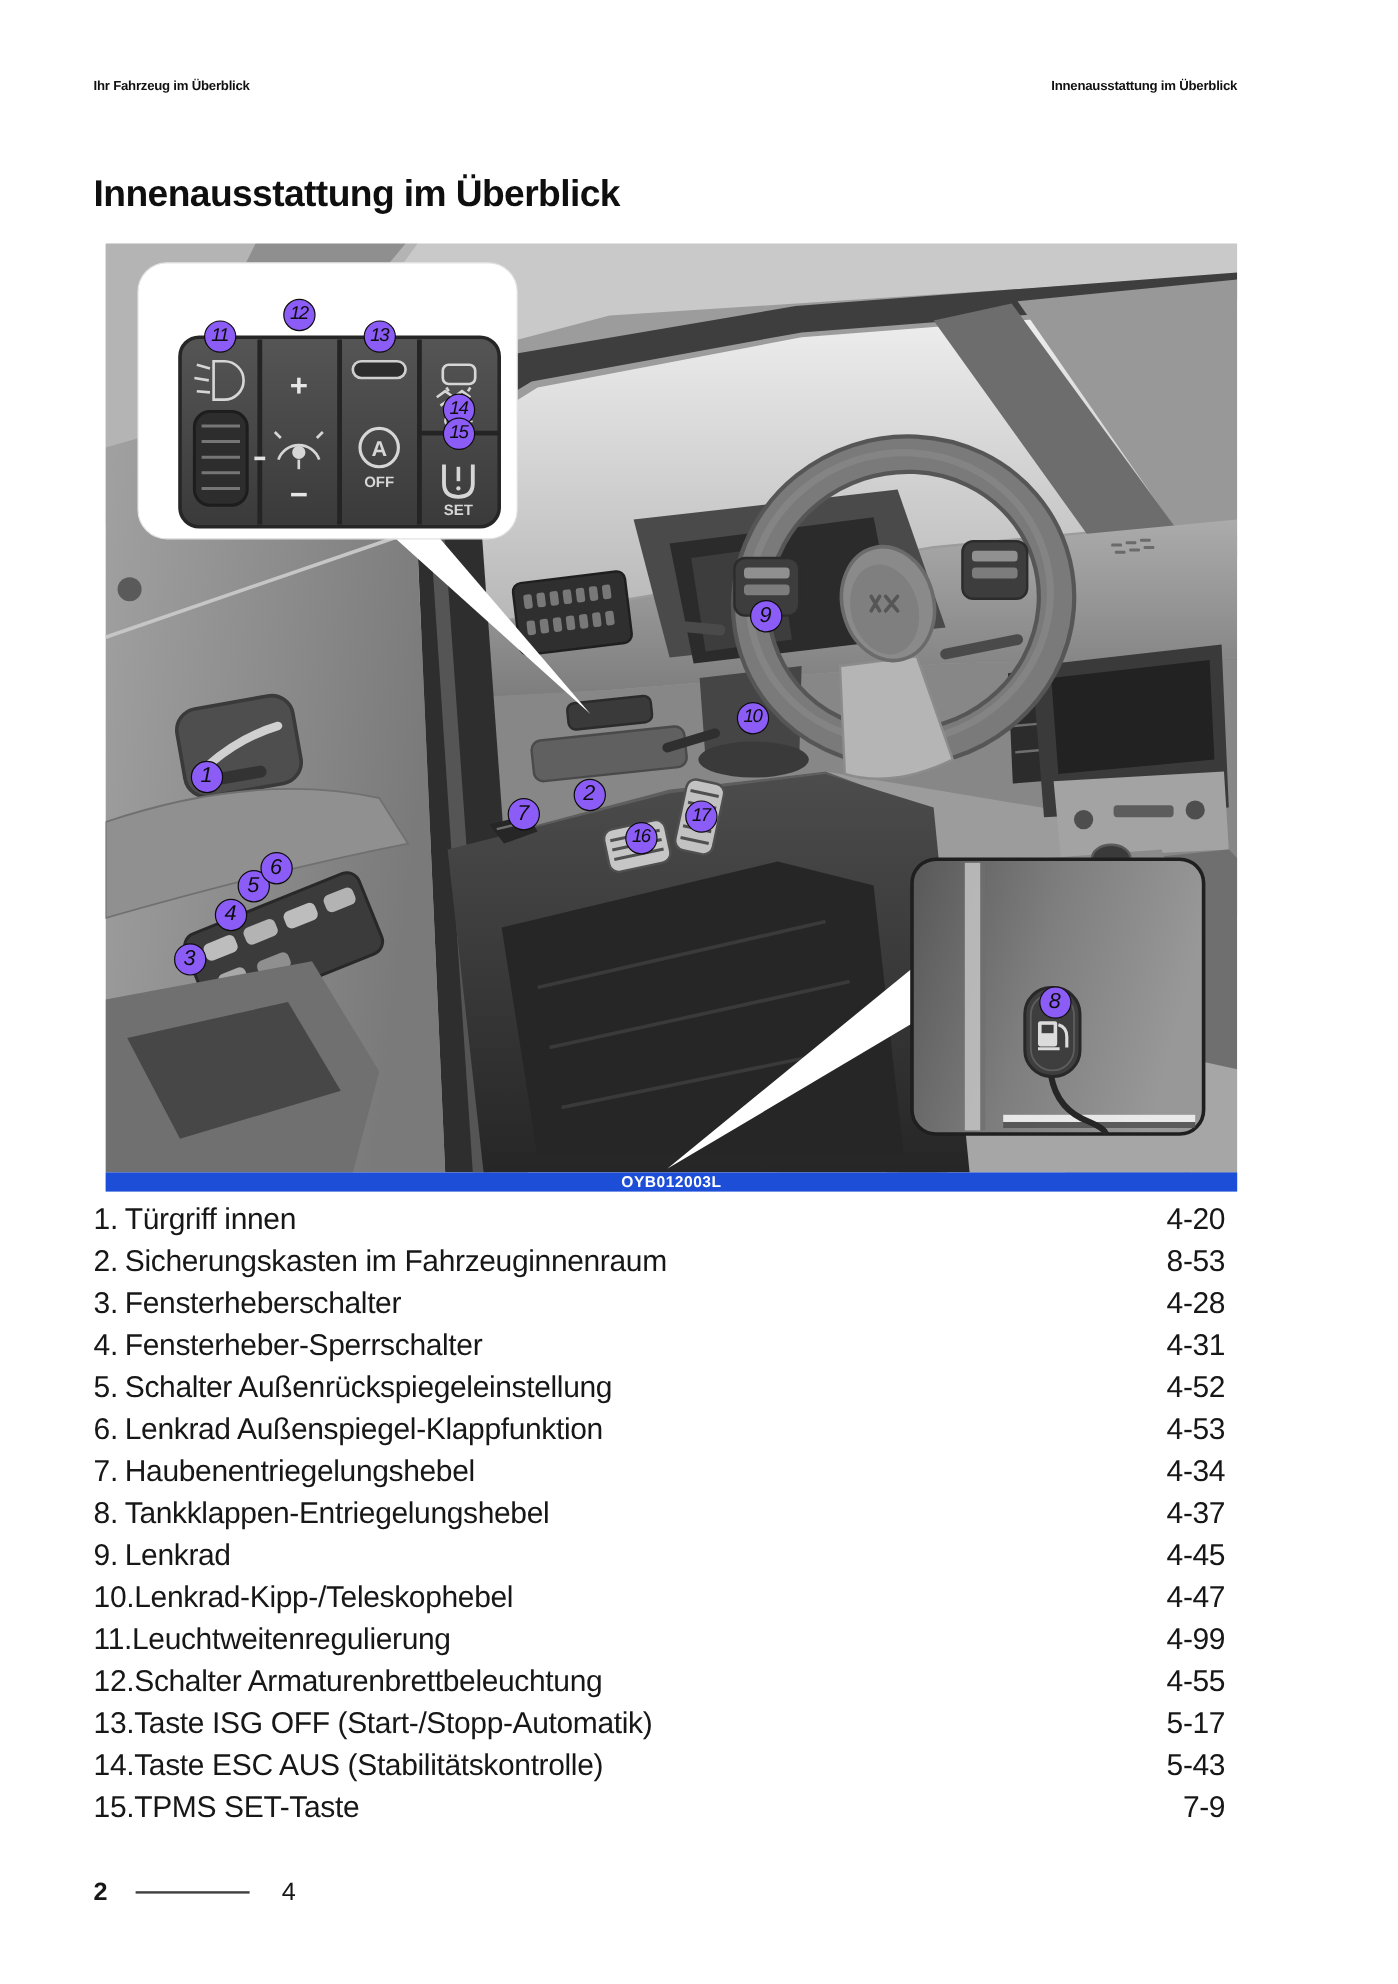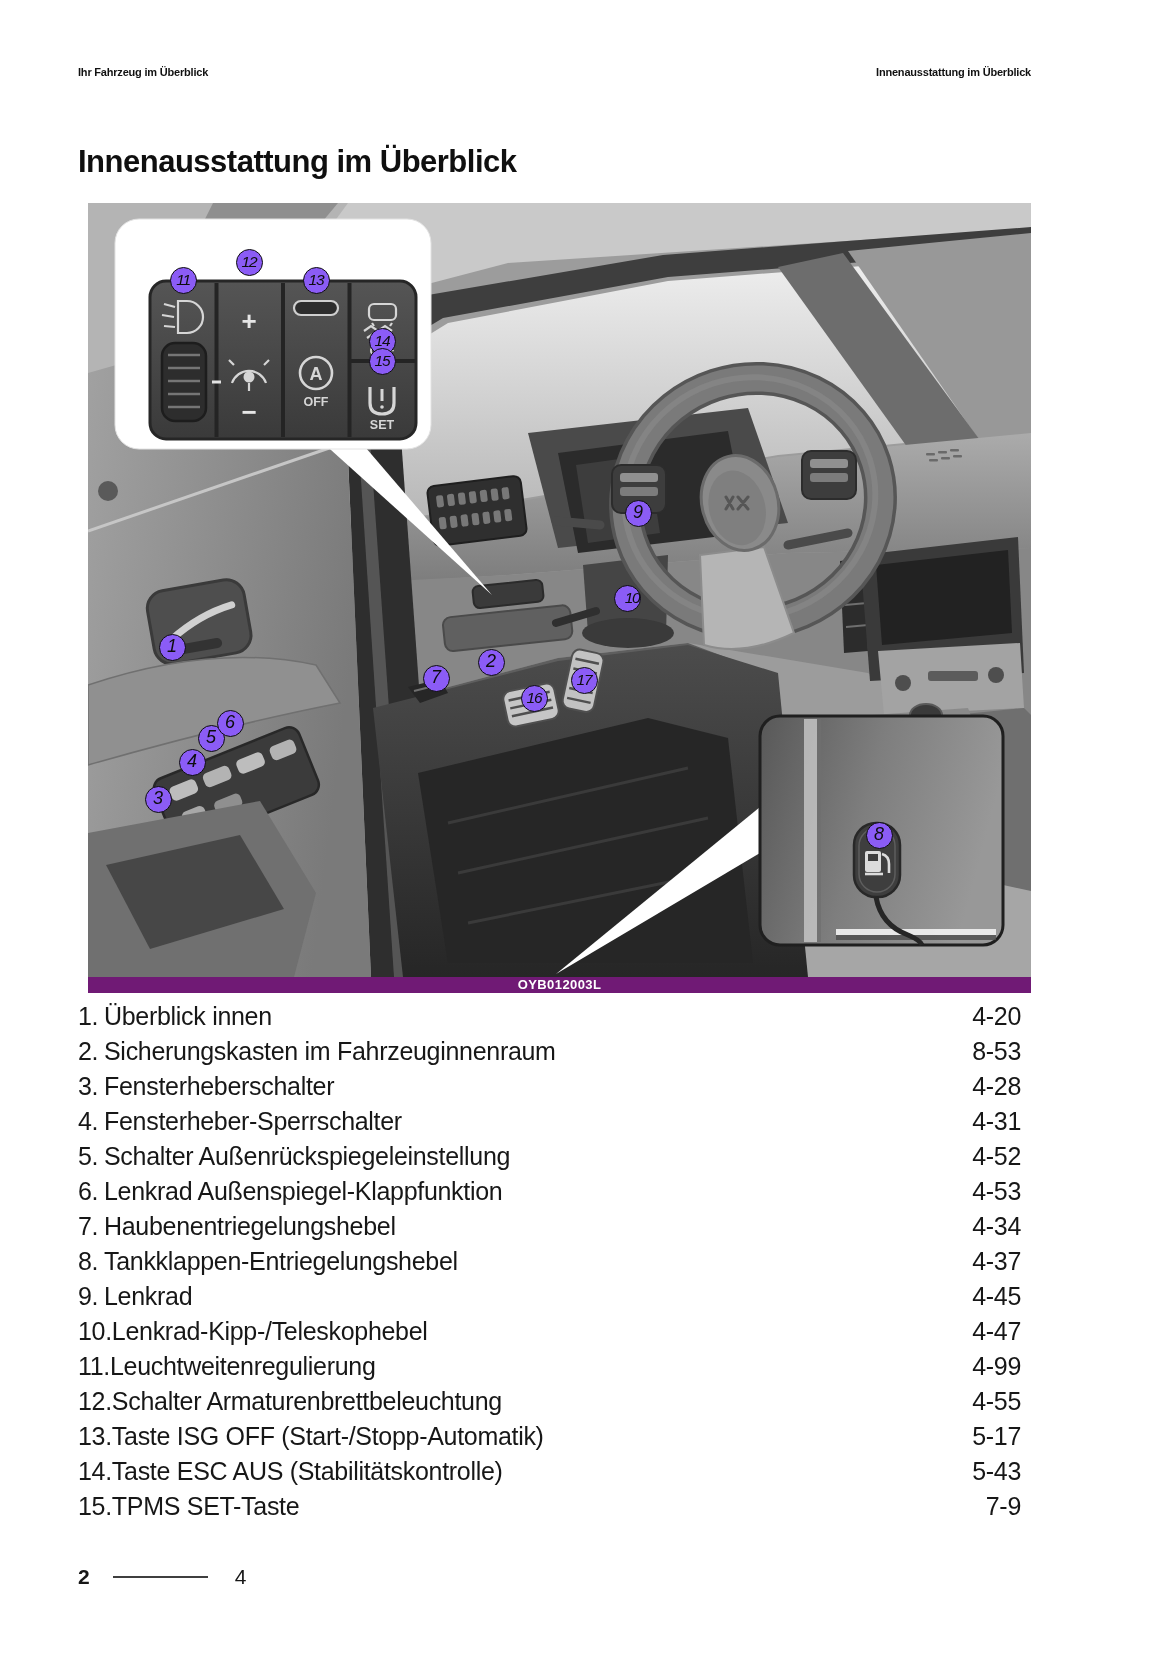--- a/index.html
+++ b/index.html
@@ -7,21 +7,21 @@
        font-family:"Liberation Sans",sans-serif;color:#1a1a1a;
        -webkit-font-smoothing:antialiased;}
   .header{position:absolute;top:66px;left:78px;width:953px;display:flex;
           justify-content:space-between;font-size:11px;font-weight:bold;
           letter-spacing:-0.2px;color:#111;}
   .page-title{position:absolute;top:144px;left:78px;font-size:31px;font-weight:bold;
           letter-spacing:-0.5px;color:#0f0f0f;}
   .figure{position:absolute;left:88px;top:203px;width:943px;height:790px;}
   .figure svg{display:block;}
   .caption-bar{position:absolute;left:0;top:774px;width:943px;height:16px;
-          background:#701a75;color:#fff;font-size:13px;font-weight:bold;
+          background:#1d4ed8;color:#fff;font-size:13px;font-weight:bold;
           line-height:16px;text-align:center;letter-spacing:0.4px;}
   .callout{position:absolute;width:27px;height:27px;box-sizing:border-box;
           margin-left:-13.5px;margin-top:-13.5px;border-radius:50%;
           background:#8b5cf6;border:1.6px solid #0d0d0d;color:#0d0d0d;
           font-size:18px;line-height:23px;text-align:center;z-index:5;font-style:italic;}
   .callout.two{font-size:15.5px;letter-spacing:-1.2px;}
   .item-list{position:absolute;left:78px;top:999px;width:943px;font-size:25px;
           letter-spacing:-0.3px;color:#171717;}
   .row{display:flex;align-items:baseline;height:35px;line-height:35px;white-space:nowrap;}
   .row .num{min-width:26px;display:inline-block;}
@@ -326,36 +326,36 @@
   <div id="callout-layer">
       <div class="callout" style="left: 84px; top: 444px;">1</div>
       <div class="callout" style="left: 403px; top: 459px;">2</div>
       <div class="callout" style="left: 70px; top: 596px;">3</div>
       <div class="callout" style="left: 104px; top: 559px;">4</div>
       <div class="callout" style="left: 123px; top: 535px;">5</div>
       <div class="callout" style="left: 142px; top: 520px;">6</div>
       <div class="callout" style="left: 348px; top: 475px;">7</div>
       <div class="callout" style="left: 791px; top: 632px;">8</div>
       <div class="callout" style="left: 550px; top: 310px;">9</div>
-      <div class="callout two" style="left: 539px; top: 395px; text-align: right;">10</div>
+      <div class="callout two" style="left: 539px; top: 395px;">10</div>
       <div class="callout two" style="left: 95px; top: 77px;">11</div>
       <div class="callout two" style="left: 161px; top: 59px;">12</div>
       <div class="callout two" style="left: 228px; top: 77px;">13</div>
       <div class="callout two" style="left: 294px; top: 77px; margin-top: 48px;">14</div>
       <div class="callout two" style="left: 294px; top: 158px;">15</div>
       <div class="callout two" style="left: 446px; top: 495px;">16</div>
       <div class="callout two" style="left: 496px; top: 477px;">17</div>
     </div>
   <div class="caption-bar">OYB012003L</div>
 </div>
 
 <div class="item-list" id="item-list">
     <div class="row">
       <span class="num">1.</span>
-      <span class="label">Überblick innen</span>
+      <span class="label">Türgriff innen</span>
       <span class="pg">4-20</span>
     </div>
     <div class="row">
       <span class="num">2.</span>
       <span class="label">Sicherungskasten im Fahrzeuginnenraum</span>
       <span class="pg">8-53</span>
     </div>
     <div class="row">
       <span class="num">3.</span>
       <span class="label">Fensterheberschalter</span>

